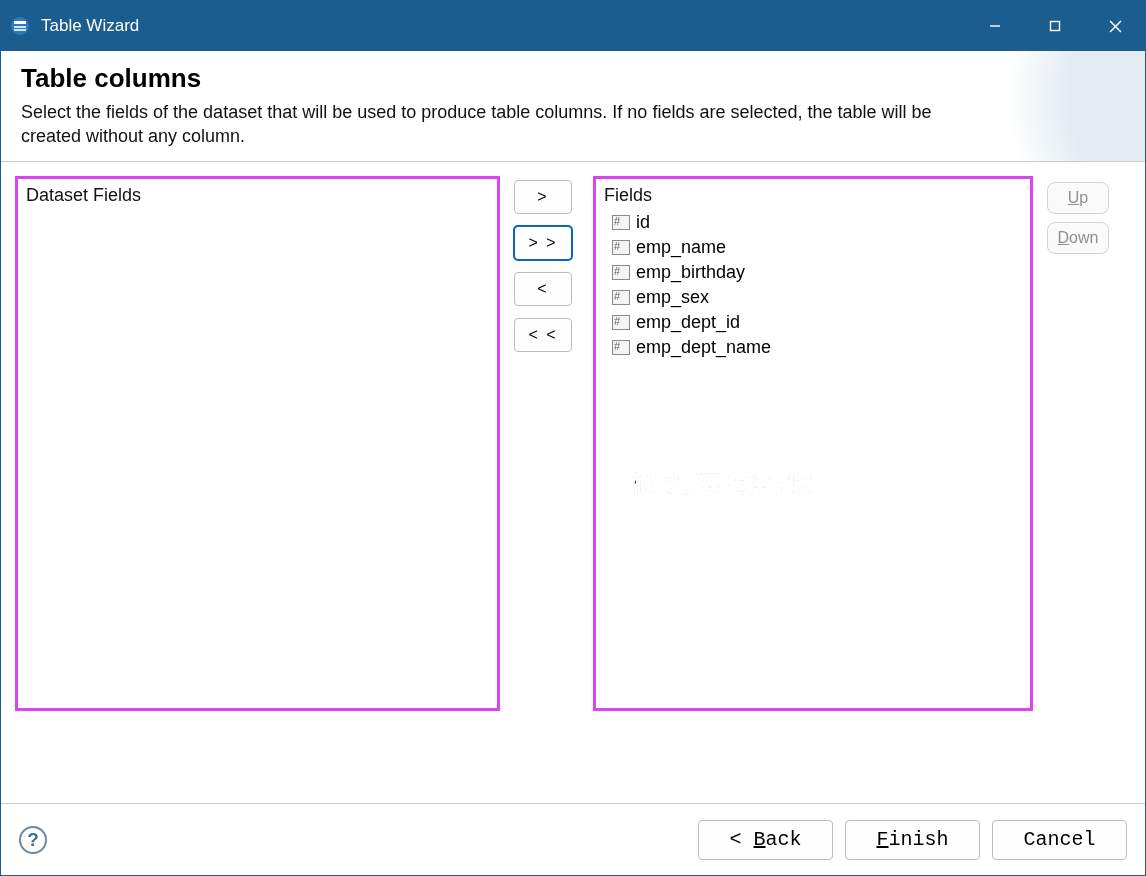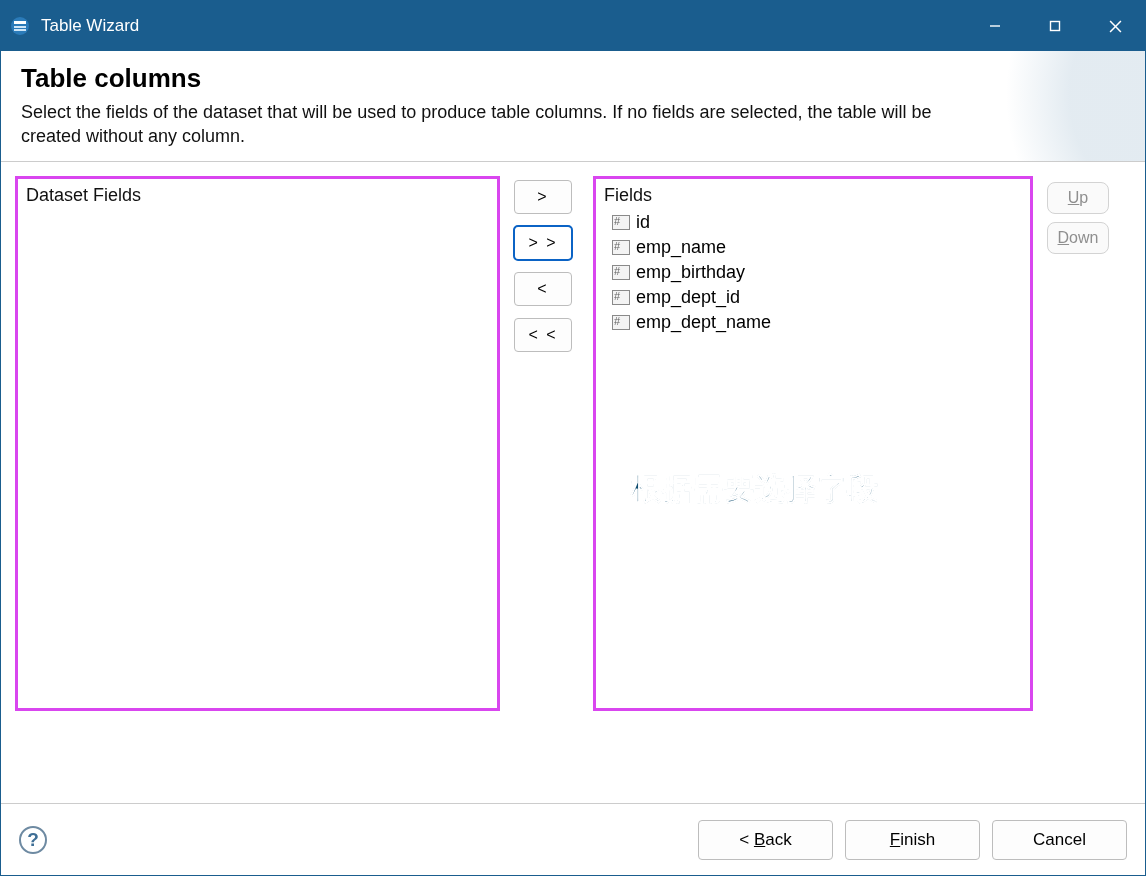--- a/index.html
+++ b/index.html
@@ -116,21 +116,21 @@
   }
   .right-side-buttons button{
     width:62px;height:32px;
     background:#fafafa;border:1px solid #d3d3d3;border-radius:8px;
     color:#8f8f8f;font-size:16px;cursor:default;
   }
   .right-side-buttons button .mn{text-decoration:underline;}
   .annotation{
     position:absolute;
     left:35px; top:290px;
-    font-size:30px;font-weight:600;
+    font-size:22px;font-weight:600;
     color:#0c4a6e;
     -webkit-text-stroke: 1px #fff;
     text-shadow: -1px -1px 0 #fff,1px -1px 0 #fff,-1px 1px 0 #fff,1px 1px 0 #fff;
     pointer-events:none;
     letter-spacing:1px;
   }
   .footer-area{
     border-top:1px solid #ccc;
     height:72px;
     display:flex;align-items:center;
@@ -139,21 +139,21 @@
   }
   .help-icon{
     width:28px;height:28px;border:2px solid #6e8aa2;border-radius:50%;
     color:#3f6f96;display:flex;align-items:center;justify-content:center;
     font-size:19px;font-weight:600;cursor:pointer;
   }
   .footer-spacer{flex:1;}
   .footer-area button.nav{
     width:135px;height:40px;
     background:#fdfdfd;border:1px solid #bdbdbd;border-radius:4px;
-    font-size:17px;cursor:pointer;
+    font-size:20px;cursor:pointer;font-family:Liberation Mono, monospace;
   }
   .footer-area button.nav .mn{text-decoration:underline;}
   .column-right-wrap{display:flex;gap:14px;margin-left:7px;}
 </style>
 </head>
 <body>
 
 <div class="window">
 
   <div class="titlebar">
@@ -215,20 +215,24 @@
         <div class="field-row">
             <span class="field-icon"></span>
             <span>emp_name</span>
           </div>
         <div class="field-row">
             <span class="field-icon"></span>
             <span>emp_birthday</span>
           </div>
         <div class="field-row">
             <span class="field-icon"></span>
+            <span>emp_sex</span>
+          </div>
+        <div class="field-row">
+            <span class="field-icon"></span>
             <span>emp_dept_id</span>
           </div>
         <div class="field-row">
             <span class="field-icon"></span>
             <span>emp_dept_name</span>
           </div>
         <div class="annotation">根据需要选择字段</div>
       </div>
 
       <div class="right-side-buttons">

